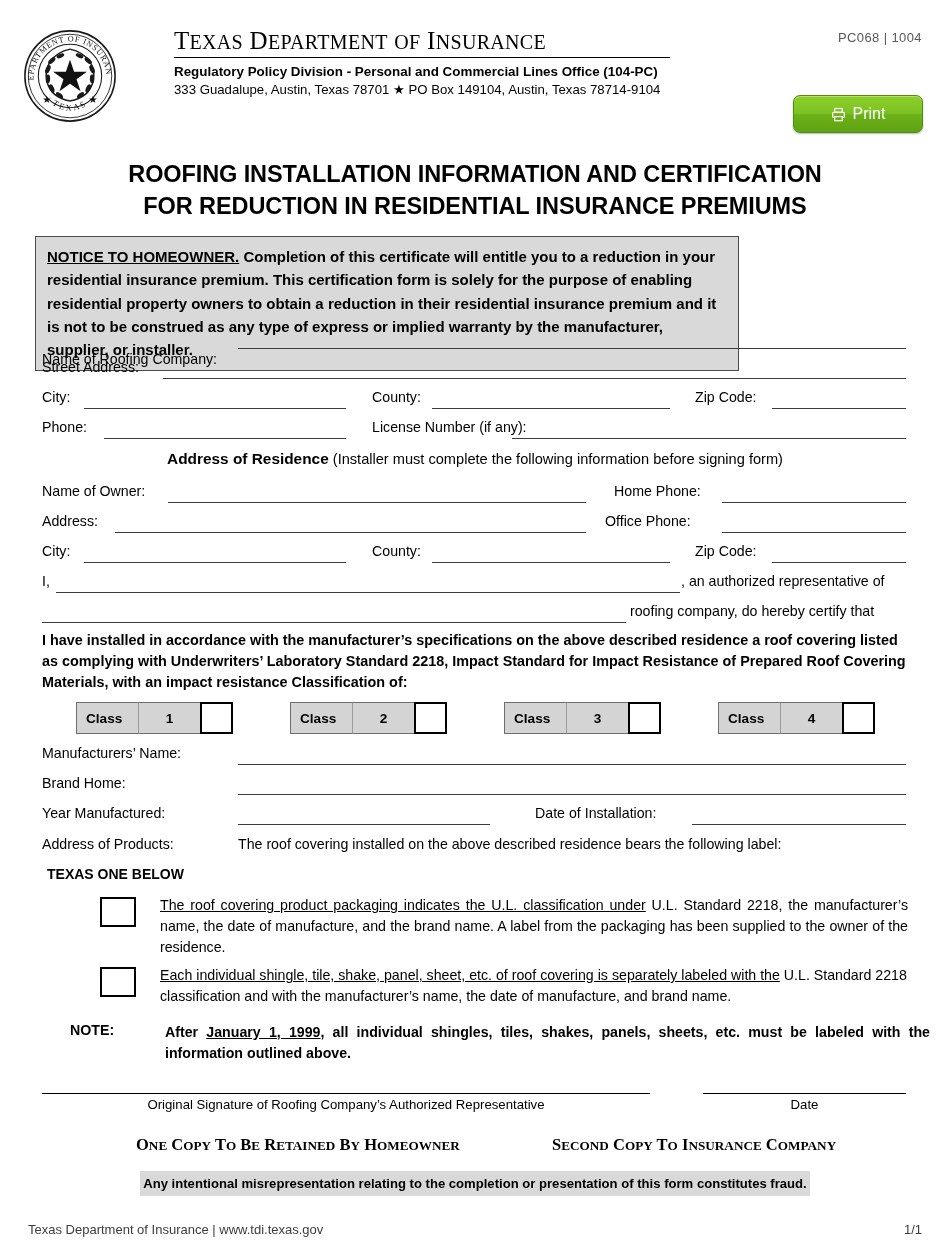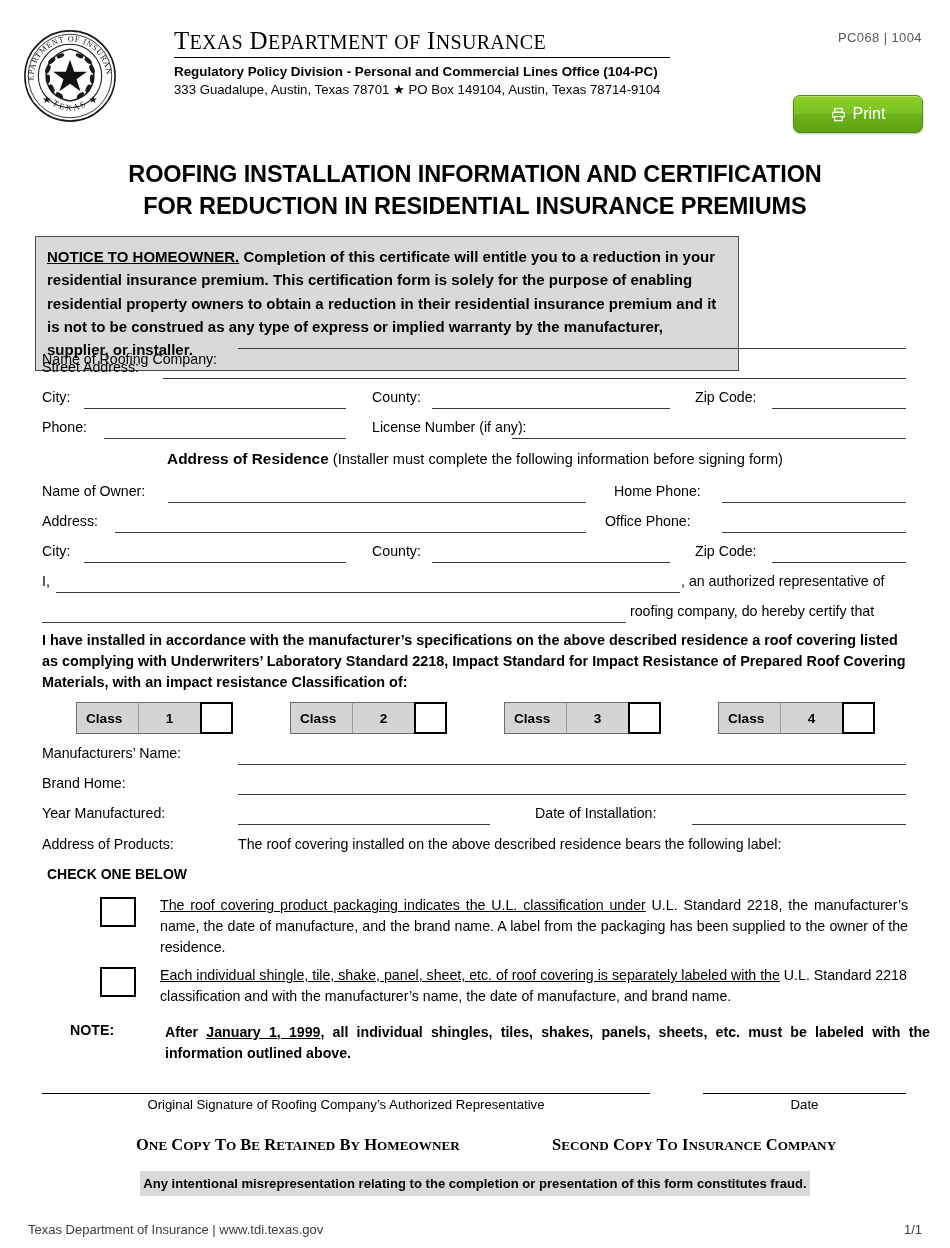--- a/index.html
+++ b/index.html
@@ -400,21 +400,21 @@
   <span class="line" style="left:238px; width:252px;"></span>
   <span class="lbl" style="left:535px;">Date of Installation:</span>
   <span class="line" style="left:692px; width:214px;"></span>
 </div>
 
 <div class="row" style="top:836px;">
   <span class="lbl" style="left:42px;">Address of Products:</span>
   <span class="lbl" style="left:238px;">The roof covering installed on the above described residence bears the following label:</span>
 </div>
 
-<div class="check-head">CHECK ONE BELOW</div>
+<div class="check-head">TEXAS ONE BELOW</div>
 
 <div class="cb-big" style="left:100px; top:897px;"></div>
 <div class="cb-text" style="left:160px; top:895px; width:748px;">
   <u>The roof covering product packaging indicates the U.L. classification under</u><span> U.L. Standard 2218, the manufacturer’s name, the date of manufacture, and the brand name.  A label from the packaging has been supplied to the owner of the residence.</span>
 </div>
 
 <div class="cb-big" style="left:100px; top:967px;"></div>
 <div class="cb-text" style="left:160px; top:965px; width:748px; text-align:left;">
   <u>Each individual shingle, tile, shake, panel, sheet, etc. of roof covering is separately labeled with the</u><span> U.L. Standard 2218 classification and with the manufacturer’s name, the date of manufacture, and brand name.</span>
 </div>

